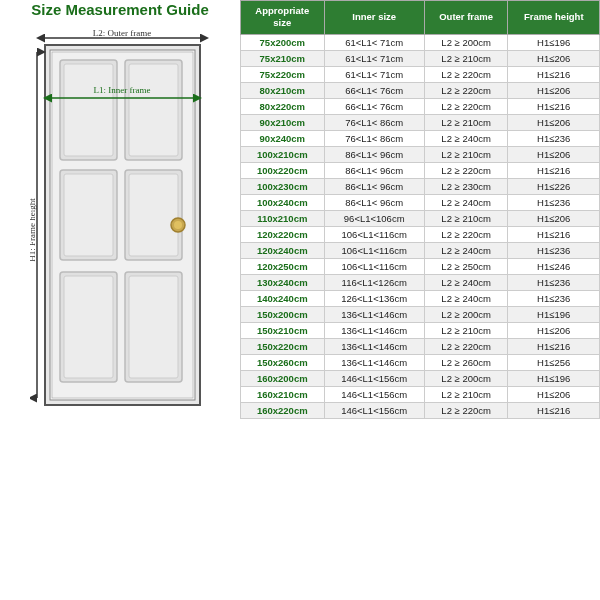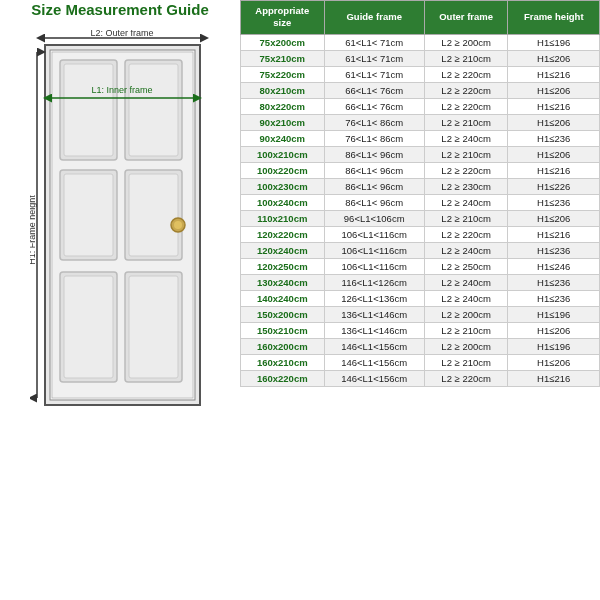--- a/index.html
+++ b/index.html
@@ -31,20 +31,21 @@
       text-align: center;
       margin-bottom: 10px;
       line-height: 1.3;
     }
 
     .door-container {
       position: relative;
       width: 180px;
       height: 380px;
       flex-shrink: 0;
+      font-family: Liberation Serif, serif;
     }
 
     
     .door-svg {
       width: 100%;
       height: 100%;
     }
 
     
     .right-panel {
@@ -159,21 +160,21 @@
       </defs>
     </svg>
   </div>
 </div>
 
 <div class="right-panel">
   <table>
     <thead>
       <tr>
         <th>Appropriate<br>size</th>
-        <th>Guide frame</th>
+        <th>Inner size</th>
         <th>Outer frame</th>
         <th>Frame height</th>
       </tr>
     </thead>
     <tbody id="table-body">
         <tr>
           <td>75x200cm</td>
           <td>61&lt;L1&lt; 71cm</td>
           <td>L2 ≥ 200cm</td>
           <td>H1≤196</td>
@@ -280,20 +281,32 @@
           <td>L2 ≥ 200cm</td>
           <td>H1≤196</td>
         </tr>
         <tr>
           <td>150x210cm</td>
           <td>136&lt;L1&lt;146cm</td>
           <td>L2 ≥ 210cm</td>
           <td>H1≤206</td>
         </tr>
         <tr>
+          <td>150x220cm</td>
+          <td>136&lt;L1&lt;146cm</td>
+          <td>L2 ≥ 220cm</td>
+          <td>H1≤216</td>
+        </tr>
+        <tr>
+          <td>150x260cm</td>
+          <td>136&lt;L1&lt;146cm</td>
+          <td>L2 ≥ 260cm</td>
+          <td>H1≤256</td>
+        </tr>
+        <tr>
           <td>160x200cm</td>
           <td>146&lt;L1&lt;156cm</td>
           <td>L2 ≥ 200cm</td>
           <td>H1≤196</td>
         </tr>
         <tr>
           <td>160x210cm</td>
           <td>146&lt;L1&lt;156cm</td>
           <td>L2 ≥ 210cm</td>
           <td>H1≤206</td>

